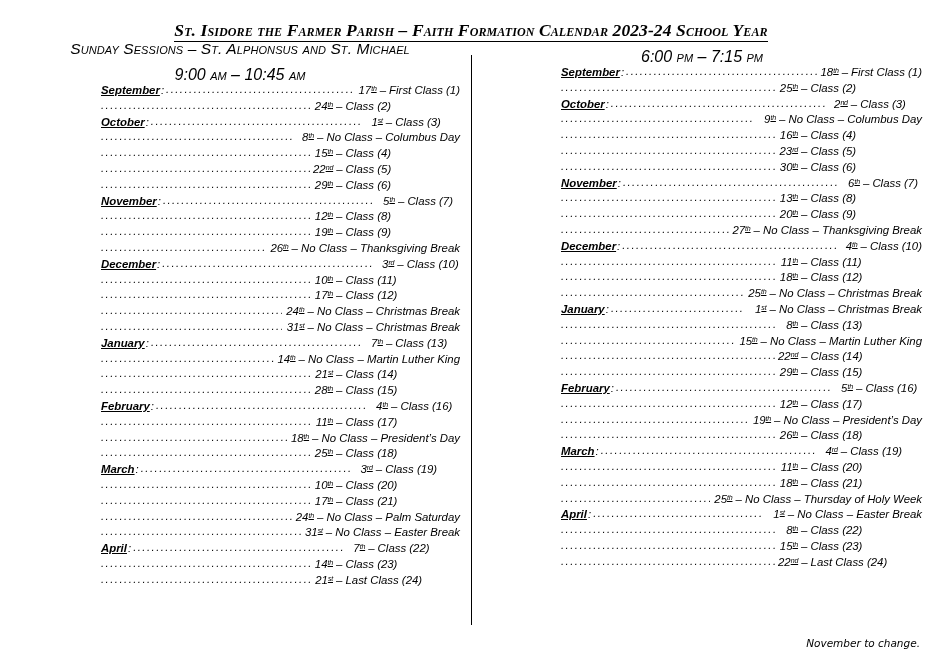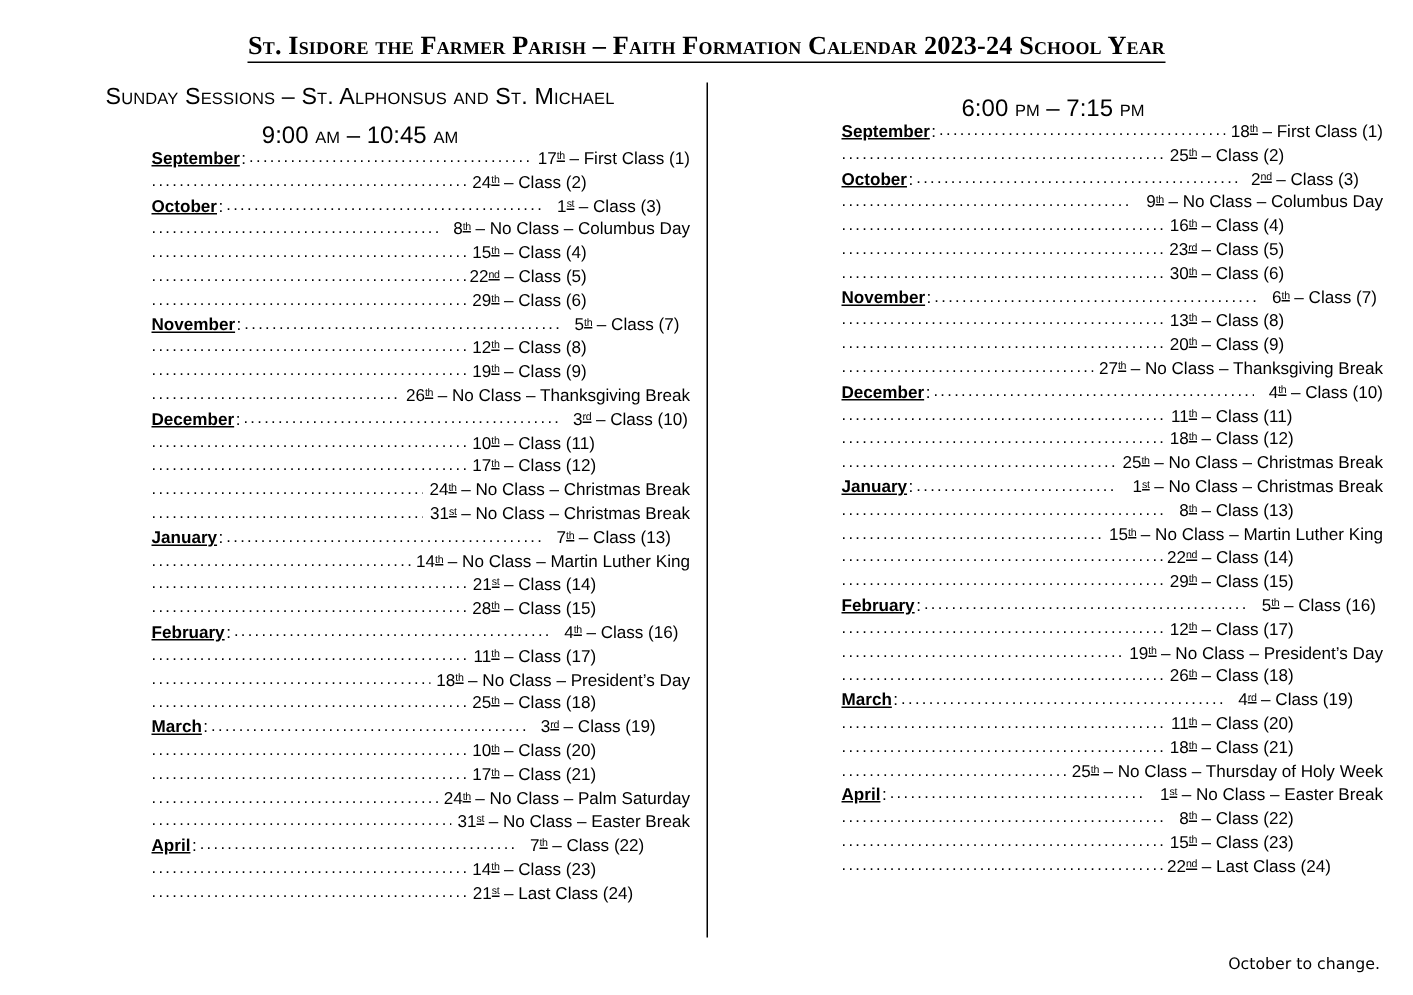--- a/index.html
+++ b/index.html
@@ -8,20 +8,21 @@
     background: #ffffff;
   }
   .page {
     position: relative;
     width: 942px;
     height: 663px;
     background: #ffffff;
     font-family: "Liberation Sans", sans-serif;
     color: #000000;
     overflow: hidden;
+    font-style: italic;
   }
 
   
   .doc-title {
     position: absolute;
     top: 20px;
     left: 0;
     width: 942px;
     text-align: center;
     font-family: "Liberation Serif", serif;
@@ -42,21 +43,21 @@
     left: 471px;
     top: 55px;
     width: 0;
     height: 570px;
     border-left: 1.3px solid #000;
   }
 
   
   .col {
     position: absolute;
-    top: 56px;
+    top: 40px;
   }
   .col-left  { left: 20px;  width: 440px; }
   .col-right { left: 482px; width: 440px; }
 
   .col-head {
     text-align: center;
     font-family: "Liberation Sans", sans-serif;
     font-variant: small-caps;
     font-size: 15.5px;
     letter-spacing: 0.1px;
@@ -507,15 +508,15 @@
           <span class="desc">– Class (23)</span>
         </div>
         <div class="entry">
           <span class="leader">................................................................................</span>
           <span class="day">22<sup>nd</sup></span>
           <span class="desc">– Last Class (24)</span>
         </div>
       </div>
   </div>
 
-  <div class="footer-note">October to change.</div>
+  <div class="footer-note">November to change.</div>
 
 </div>
 
 </body></html>

